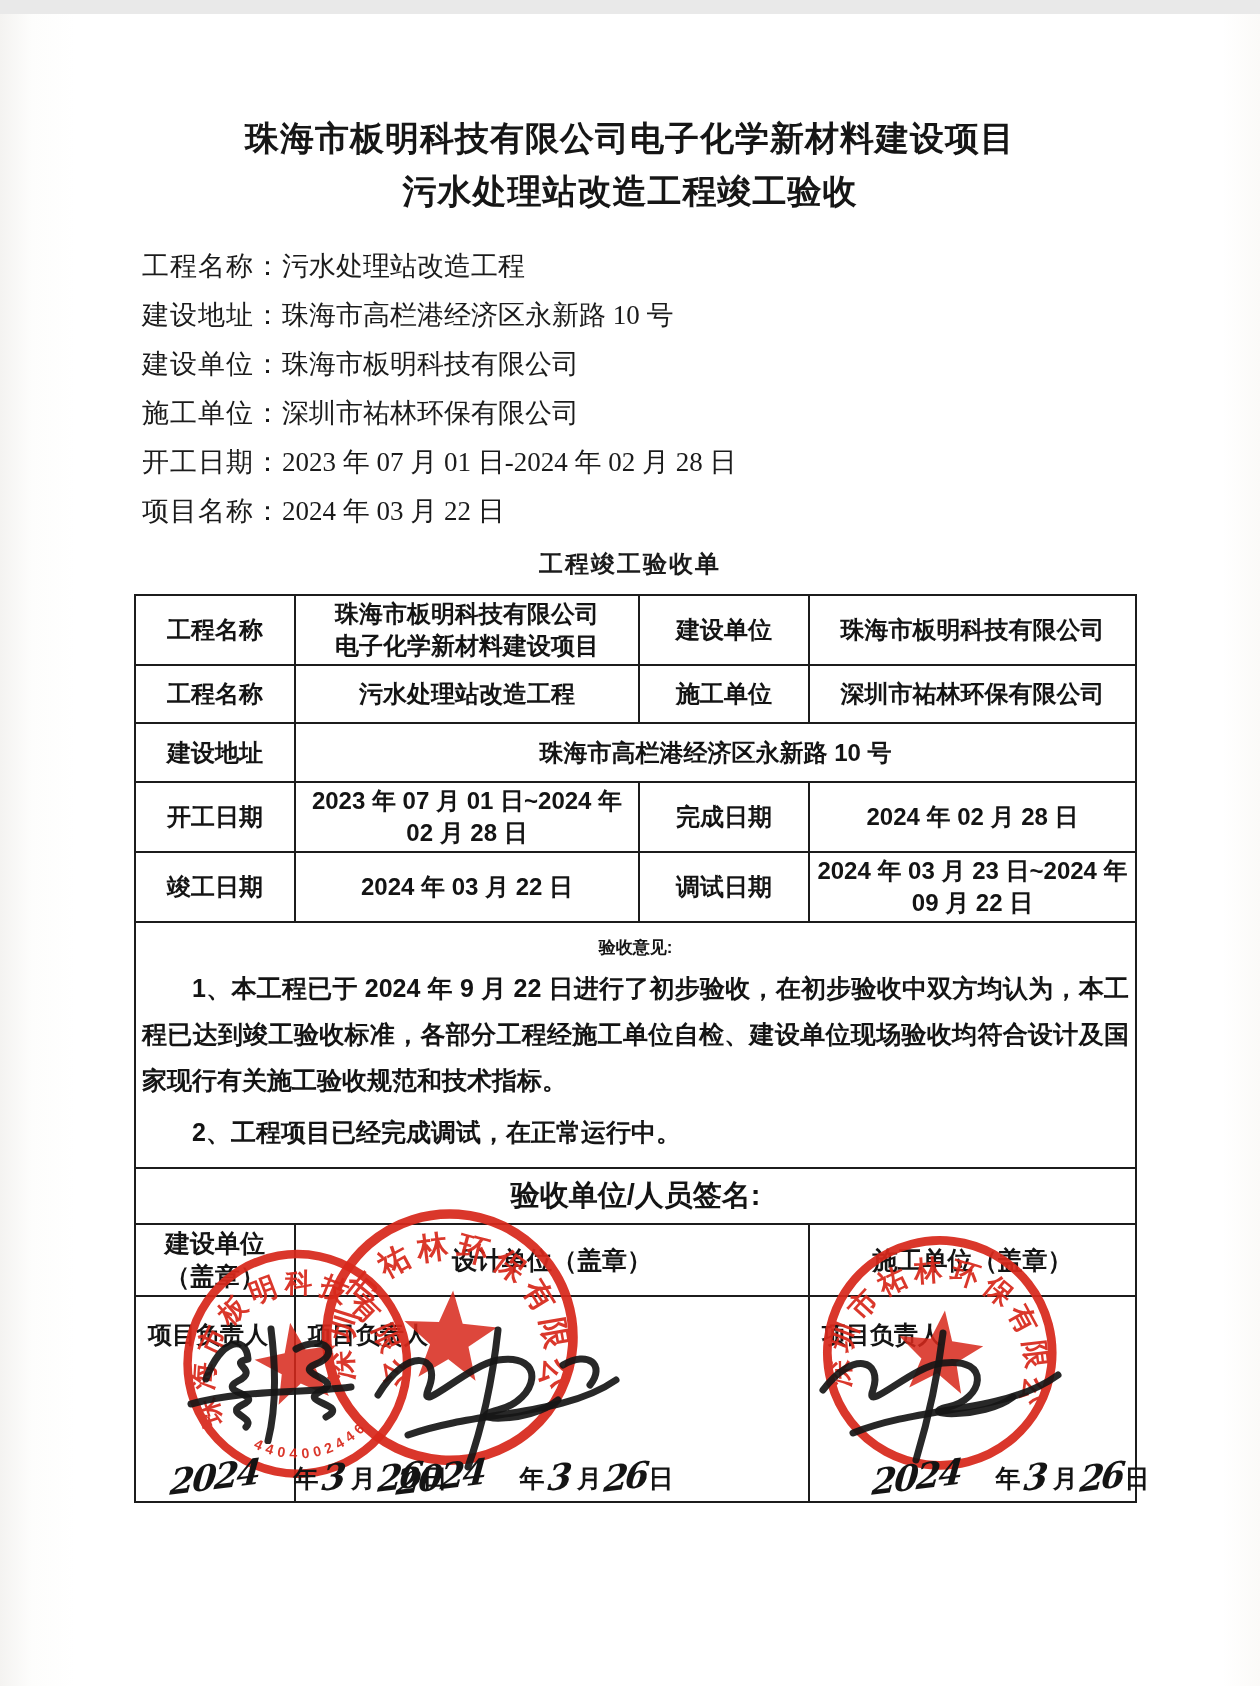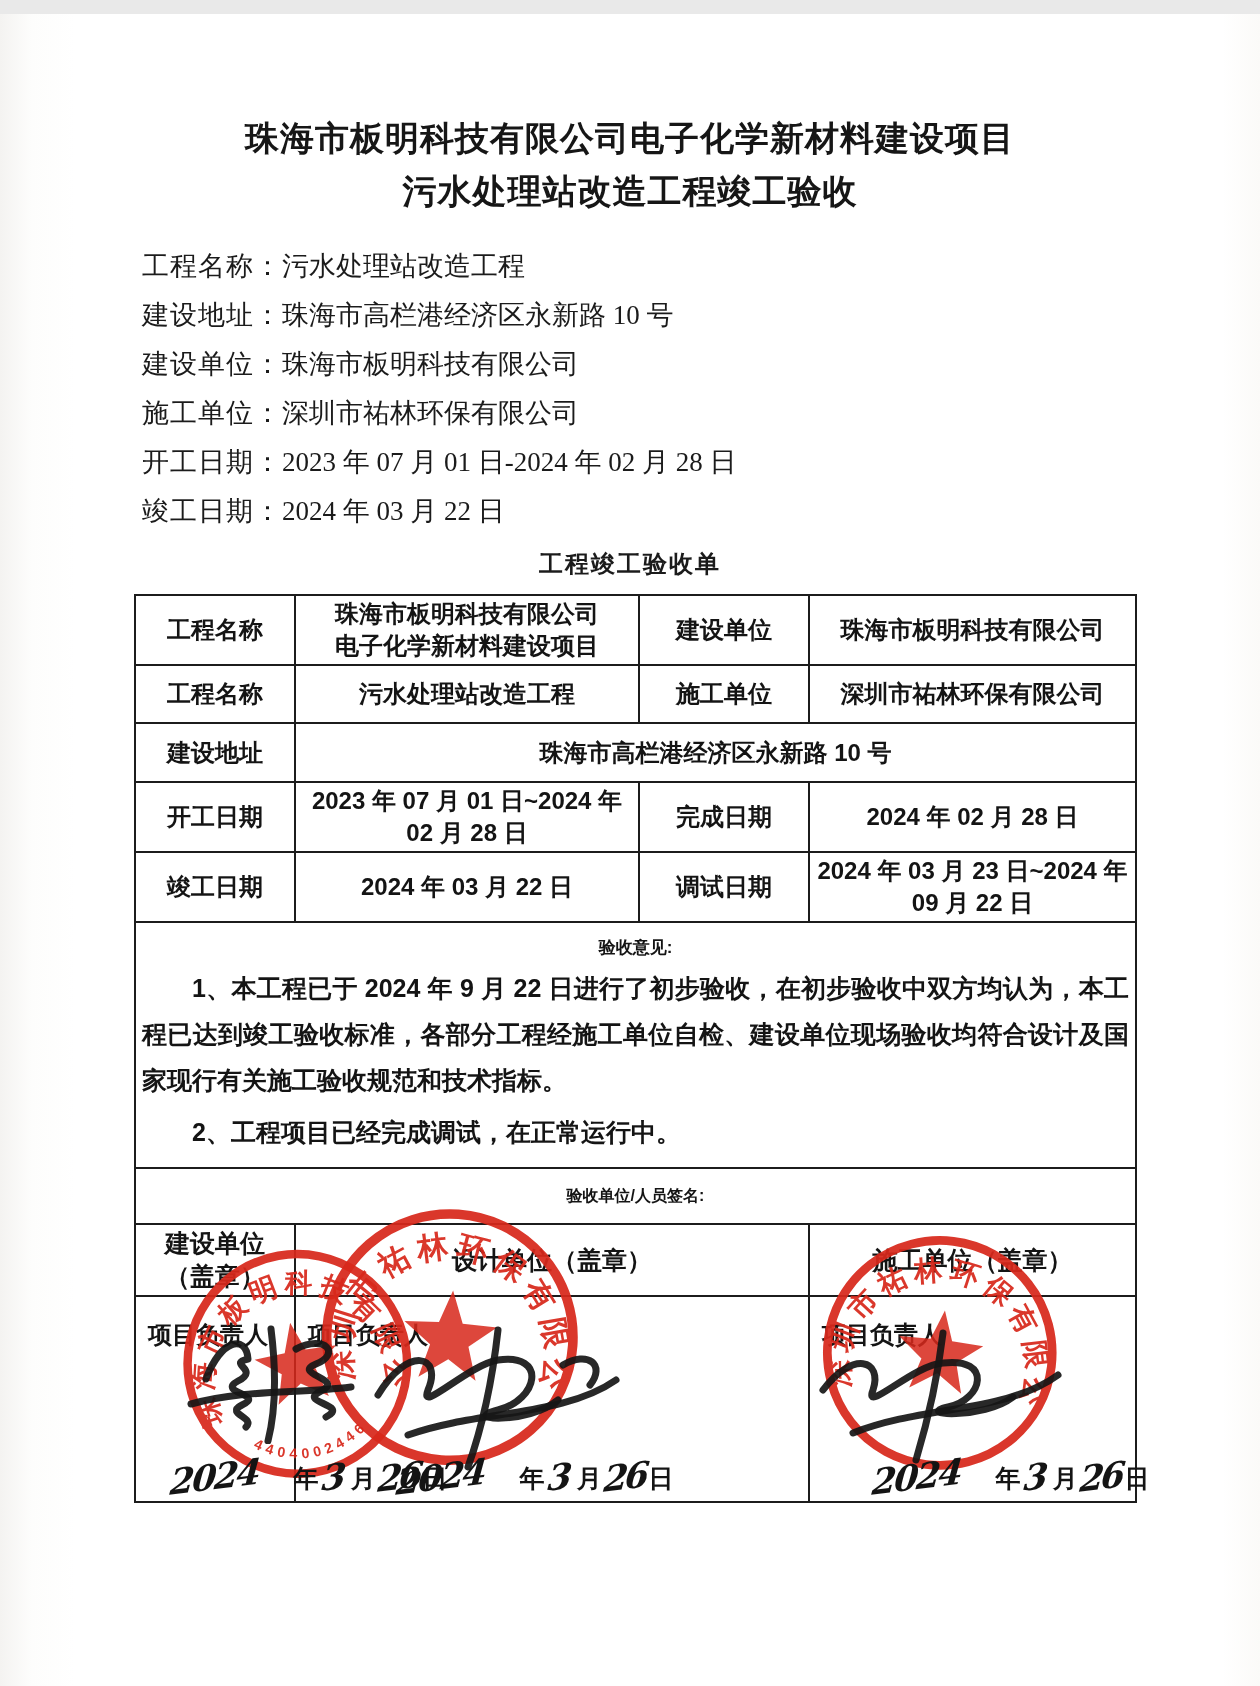--- a/index.html
+++ b/index.html
@@ -34,21 +34,21 @@
     padding:2px 6px; overflow:visible;
   }
   tr.h1 td { height:59px; }
   tr.h2 td { height:52px; }
   tr.h3 td { height:53px; }
   tr.h4 td { height:62px; }
   tr.h5 td { height:59px; }
   td.acc { height:240px; text-align:left; vertical-align:top; padding:12px 20px 8px 14px; border-top-width:4px; }
   .acc-head { font-size:17px; }
   .acc p { margin:6px 0 0 0; text-indent:2em; font-size:25px; font-weight:600; line-height:46px; text-align:justify; }
-  td.signhead { height:50px; text-align:left; padding-left:14px; font-size:16px; border-bottom-width:3px;border-radius:26px; }
+  td.signhead { height:50px; text-align:left; padding-left:14px; font-size:29px; border-bottom-width:3px;border-radius:26px; }
   tr.sig-header td { height:46px; font-size:25px; }
   td.sig-cell { position:relative; height:200px; vertical-align:top; text-align:left; }
   .role { position:absolute; top:22px; left:12px; font-size:24px; z-index:1; white-space:nowrap; }
   
   .stamp { position:absolute; z-index:2; opacity:.93; }
   .stamp1 { left:38px;  top:-58px;  transform:rotate(-10deg); }
   .stamp2 { left:16px;  top:-100px; transform:rotate(4deg); }
   .stamp3 { left:4px;   top:-72px;  transform:rotate(7deg); }
   .sig { position:absolute; z-index:3; }
   .sig path { fill:none; stroke:#161616; stroke-width:7; stroke-linecap:round; stroke-linejoin:round; opacity:.92; }
@@ -84,21 +84,21 @@
     <div class="line">珠海市板明科技有限公司电子化学新材料建设项目</div>
     <div class="line">污水处理站改造工程竣工验收</div>
   </div>
 
   <div class="info">
     <div class="row"><span class="label">工程名称：</span><span>污水处理站改造工程</span></div>
     <div class="row"><span class="label">建设地址：</span><span>珠海市高栏港经济区永新路 10 号</span></div>
     <div class="row"><span class="label">建设单位：</span><span>珠海市板明科技有限公司</span></div>
     <div class="row"><span class="label">施工单位：</span><span>深圳市祐林环保有限公司</span></div>
     <div class="row"><span class="label">开工日期：</span><span>2023 年 07 月 01 日-2024 年 02 月 28 日</span></div>
-    <div class="row"><span class="label">竣工日期：</span><span>2024 年 03 月 22 日</span></div>
+    <div class="row"><span class="label">项目名称：</span><span>2024 年 03 月 22 日</span></div>
   </div>
 
   <div class="form-title">工程竣工验收单</div>
 
   <table class="form">
     <colgroup>
         <col style="width:160px">
         <col style="width:344px">
         <col style="width:170px">
         <col style="width:327px">

